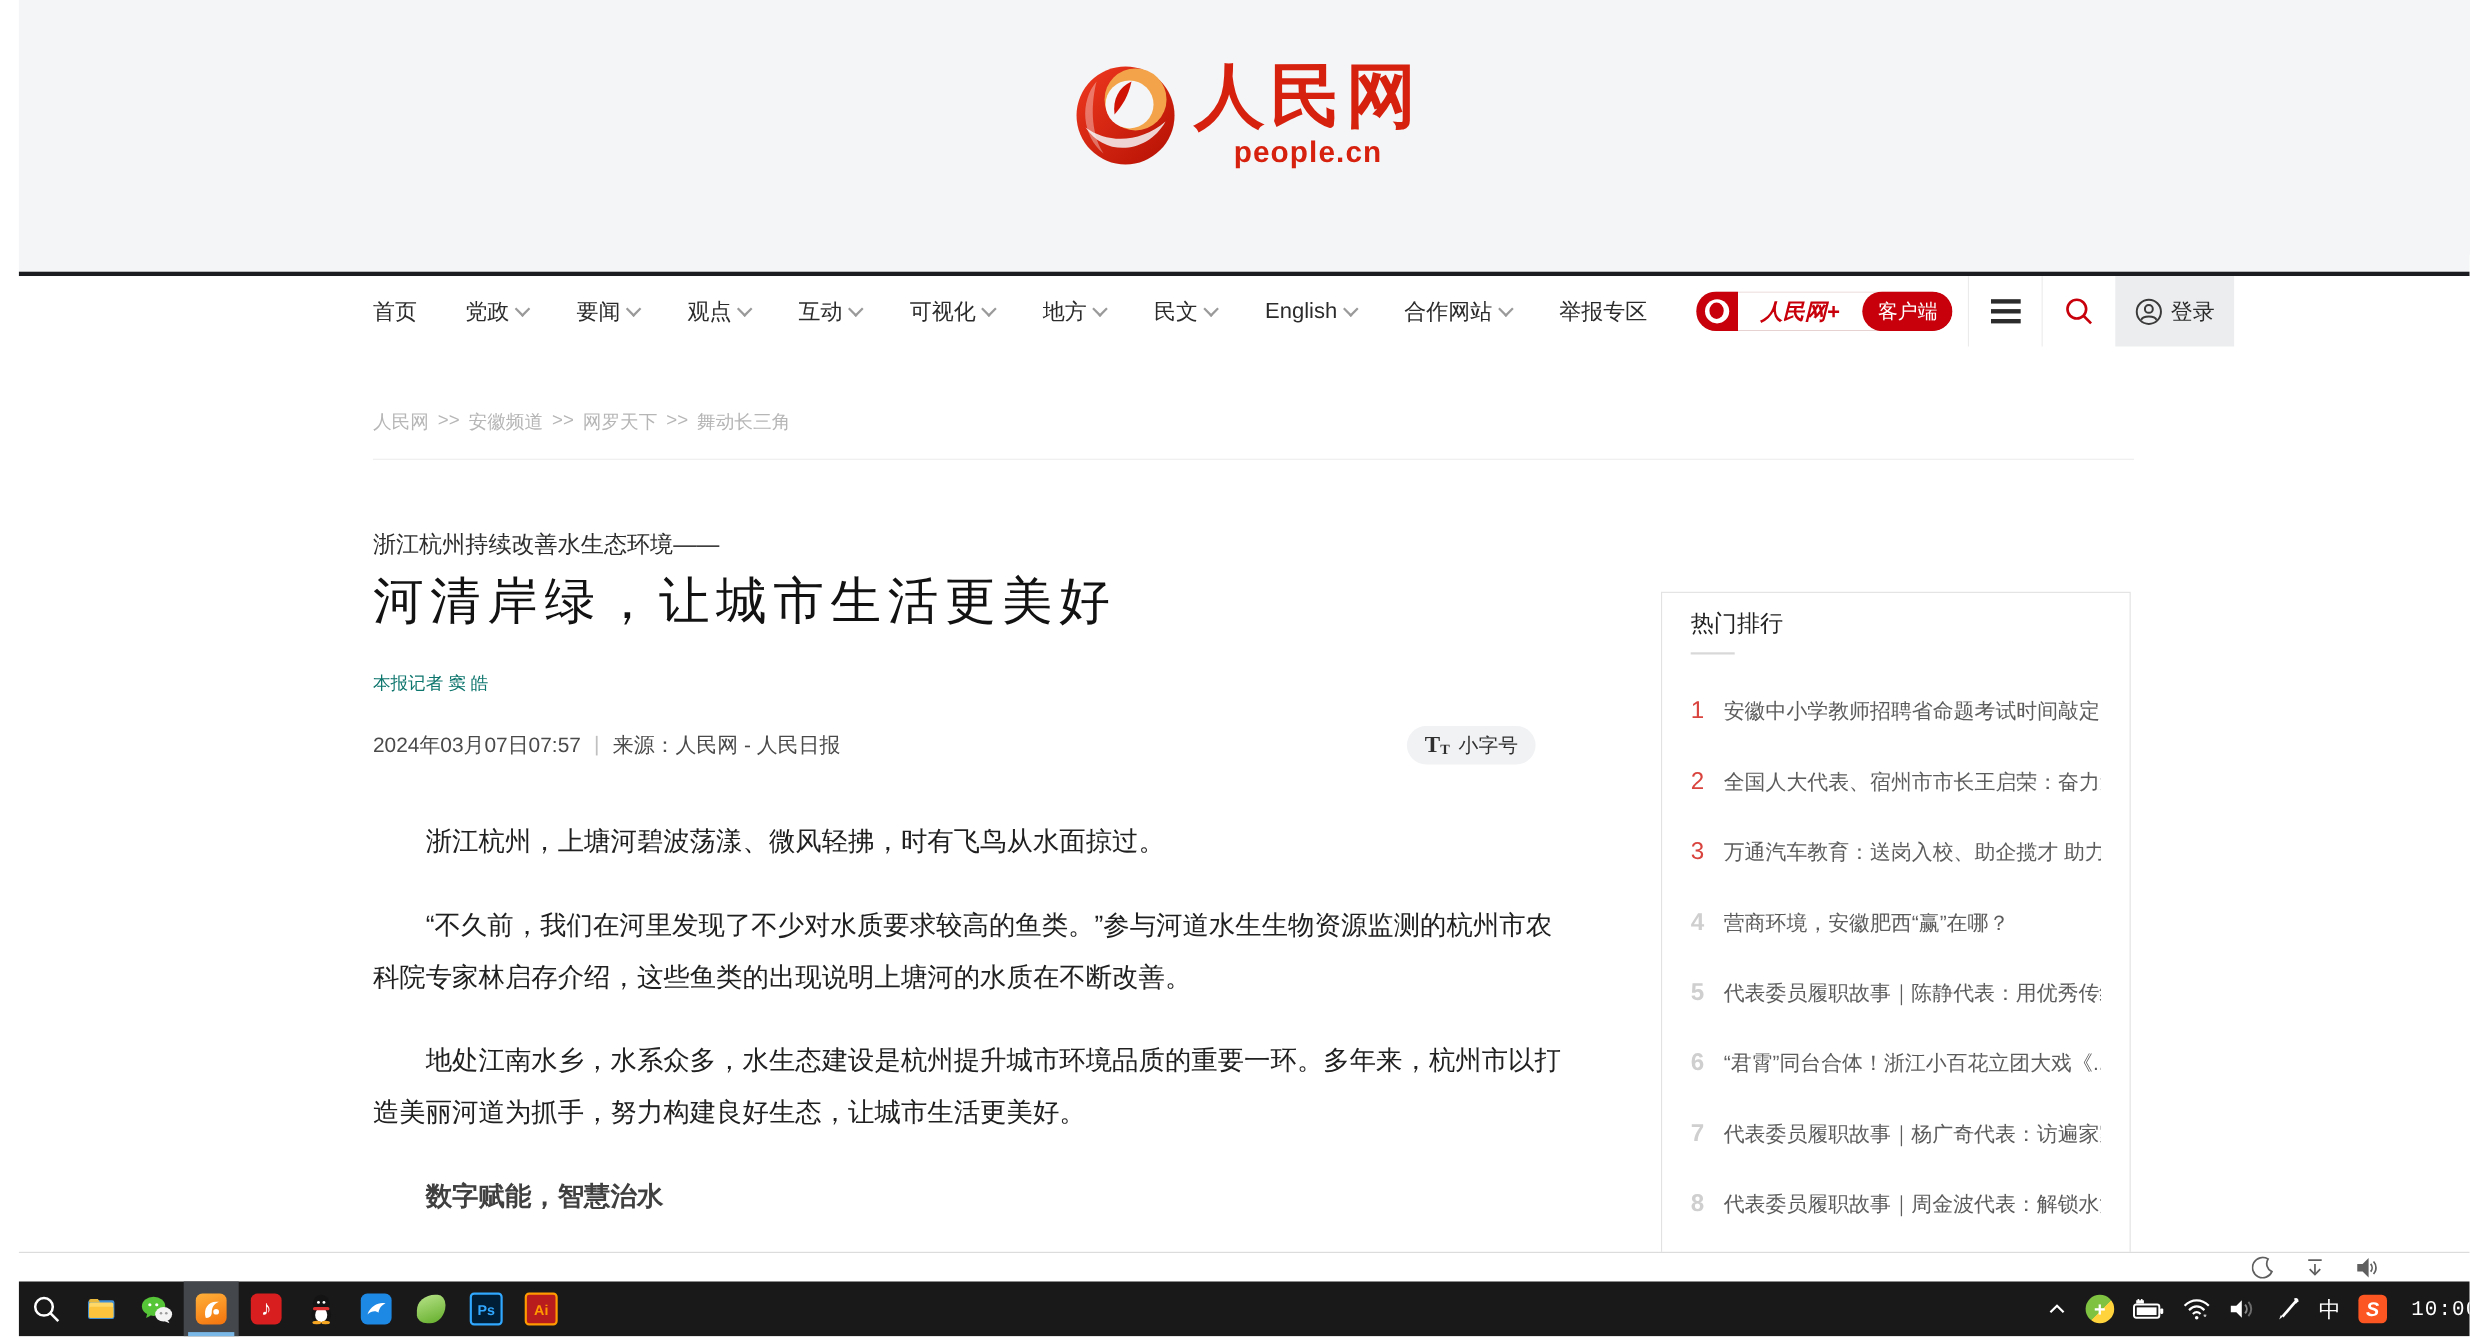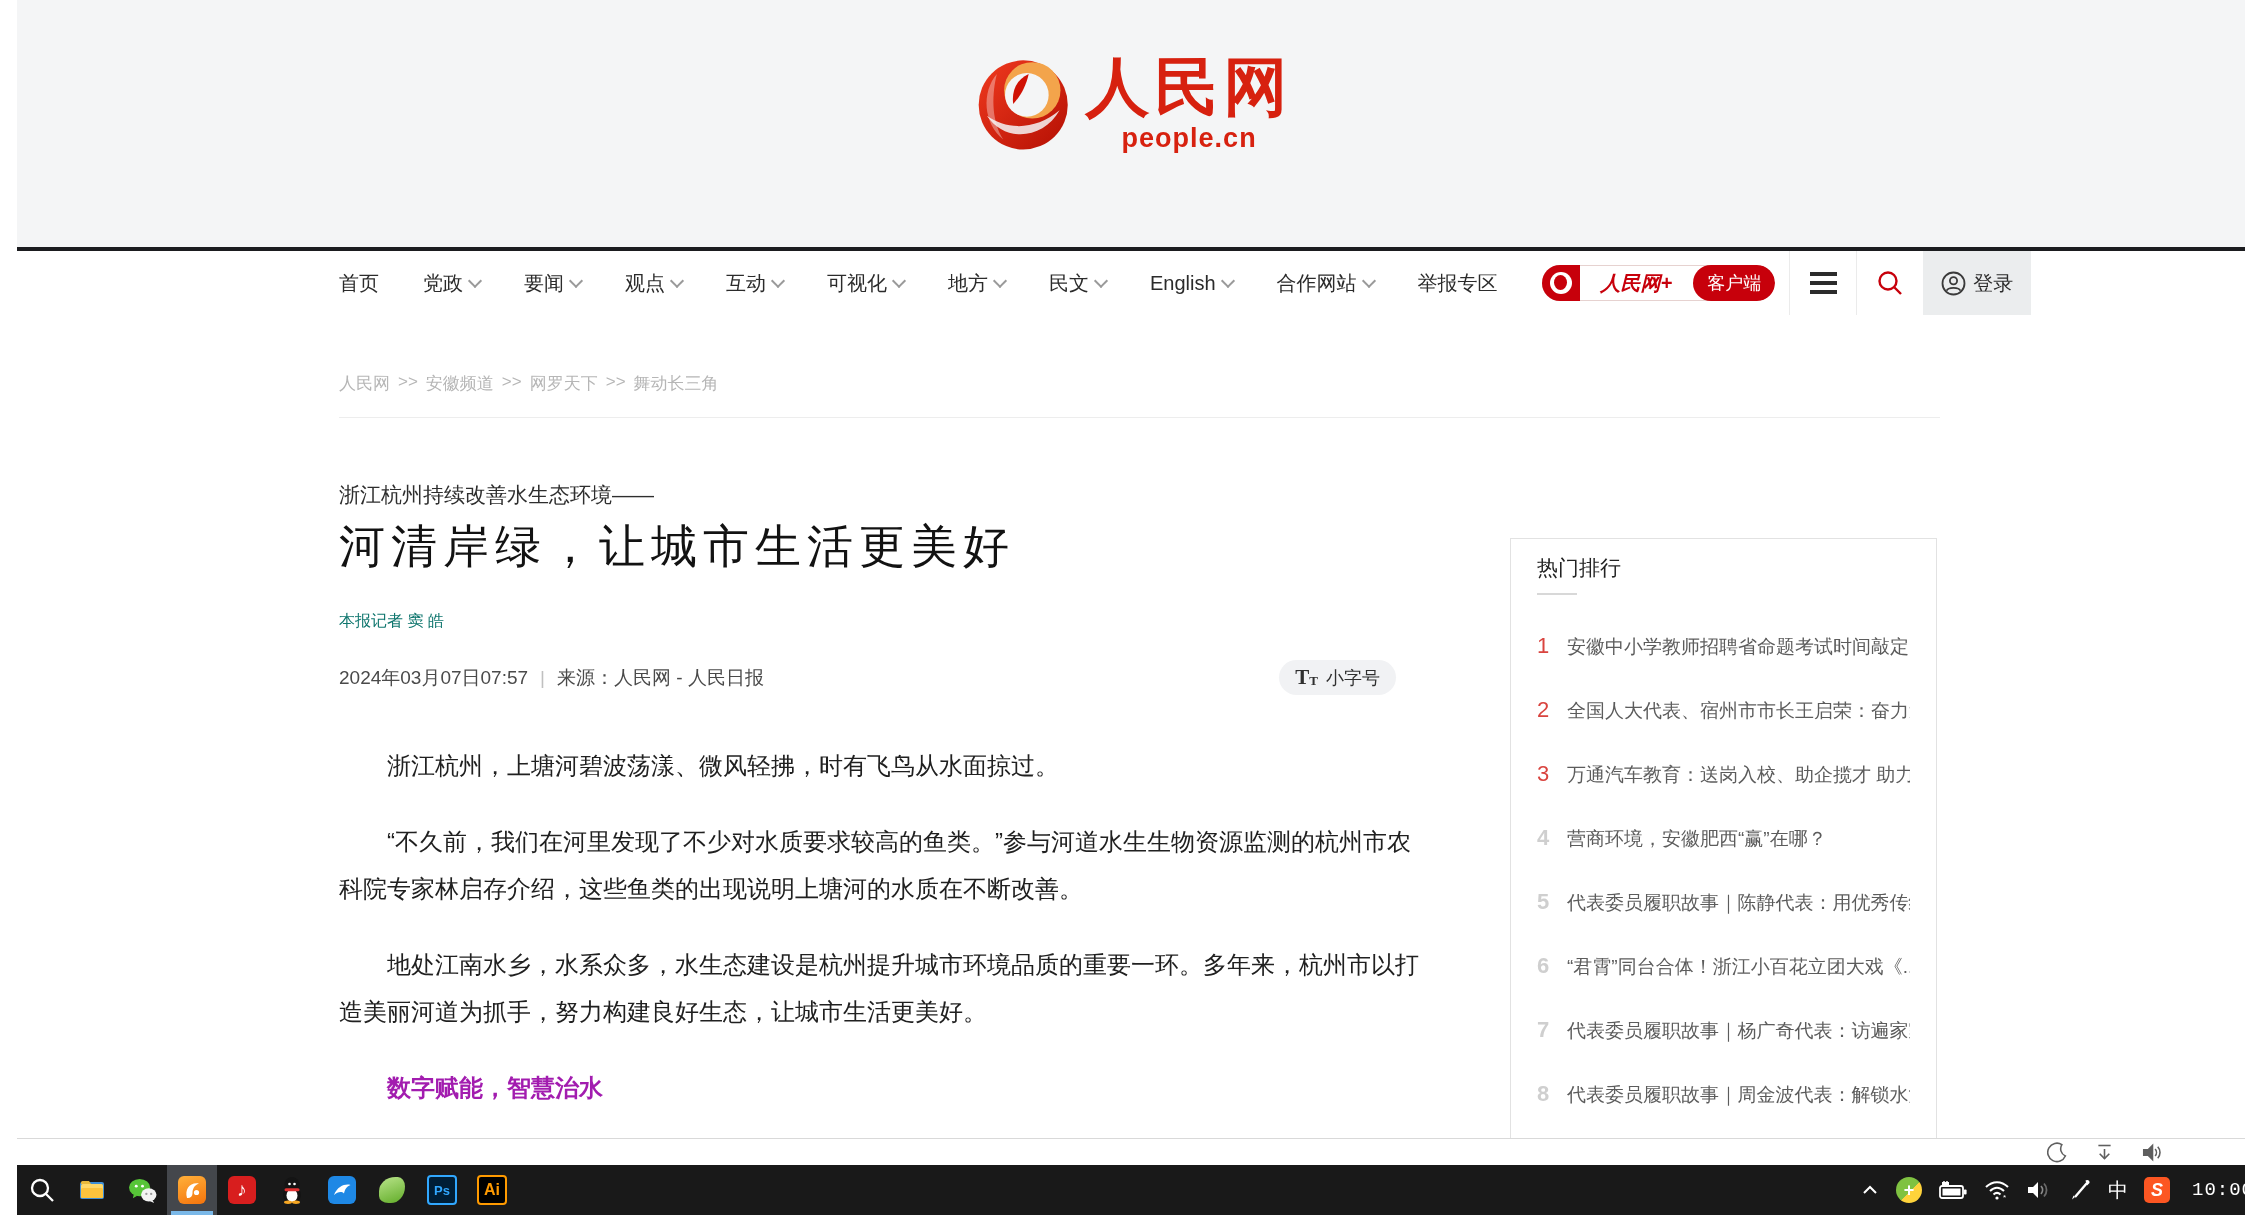--- a/index.html
+++ b/index.html
@@ -49,21 +49,21 @@
   .meta-row{position:absolute;left:322px;top:660px;width:1057px;display:flex;align-items:center;justify-content:space-between;}
   .meta-left{font-size:19px;color:#4a4a4a;display:flex;align-items:center;}
   .meta-sep{color:#c0c0c0;margin:0 12px;}
   .font-pill{display:flex;align-items:center;height:35px;border-radius:18px;background:#f1f2f4;padding:0 16px;gap:8px;cursor:pointer;}
   .tt{display:flex;align-items:flex-start;color:#2f2f2f;font-family:"Liberation Serif","DejaVu Serif",serif;}
   .tt .t1{font-size:21px;font-weight:bold;line-height:21px;}
   .tt .t2{font-size:13px;font-weight:bold;line-height:13px;margin-top:7px;}
   .font-pill-label{font-size:18px;color:#2f2f2f;}
   .article-body{position:absolute;left:322px;top:742px;width:1080px;}
   .article-body p{font-size:24px;line-height:47px;color:#202020;text-indent:2em;margin:0 0 29px 0;}
-  .article-body p.subhead{font-weight:bold;color:#a21caf;}
+  .article-body p.subhead{font-weight:bold;color:#404040;}
 
   
   .sidebar{position:absolute;left:1493px;top:538px;width:427px;height:610px;border:1px solid #e2e2e2;
            background:#fff;box-sizing:border-box;padding:16px 26px 0 26px;overflow:hidden;z-index:1;}
   .sb-title{font-size:21px;color:#222;line-height:26px;}
   .sb-underline{width:40px;height:2px;background:#d8d8d8;margin-top:12px;}
   .sb-list{list-style:none;margin:0;padding:0;}
   .sb-list li{display:flex;align-items:baseline;margin-top:38px;height:26px;white-space:nowrap;overflow:hidden;cursor:pointer;}
   .rank{width:30px;flex:0 0 30px;font-size:22px;color:#cfcfcf;font-weight:bold;}
   .rank.hot{color:#d9443f;font-weight:normal;}
@@ -82,21 +82,21 @@
   .taskbar{position:absolute;left:0;top:1165px;width:2245px;height:50px;background:#191919;z-index:3;display:flex;align-items:center;}
   .tb-left{display:flex;height:50px;}
   .tb-slot{width:50px;height:50px;display:flex;align-items:center;justify-content:center;position:relative;cursor:pointer;}
   .tb-slot.active{background:#44474c;}
   .tb-slot.active:after{content:"";position:absolute;left:4px;right:4px;bottom:0;height:4px;background:#7ab8e8;}
   .sq{width:28px;height:28px;border-radius:6px;display:flex;align-items:center;justify-content:center;font-weight:bold;}
   .uc-sq{background:linear-gradient(160deg,#ffb03a,#f4730c);}
   .netease-sq{background:#d81e1e;color:#fff;font-size:19px;}
   .thunder-sq{background:#1e88e5;}
   .ps-sq{background:#001e36;border:2px solid #31a8ff;color:#31a8ff;font-size:13px;width:26px;height:26px;border-radius:4px;}
-  .ai-sq{background:#000000;border:2px solid #ff9a00;color:#ff9a00;font-size:16px;width:26px;height:26px;border-radius:4px;}
+  .ai-sq{background:#b91c1c;border:2px solid #ff9a00;color:#ff9a00;font-size:13px;width:26px;height:26px;border-radius:4px;}
   .sogou-sq{background:#fc5622;color:#fff;font-size:18px;font-style:italic;width:26px;height:26px;border-radius:5px;}
   .cdr-shape{width:26px;height:26px;background:linear-gradient(160deg,#b9e48a,#61ac28);border-radius:70% 30% 60% 40% / 60% 40% 70% 30%;}
   .s360{width:26px;height:26px;border-radius:50%;background:linear-gradient(135deg,#7fc241 0 55%,#ffd33b 55% 100%);
         display:flex;align-items:center;justify-content:center;color:#fff;font-size:18px;font-weight:bold;line-height:18px;}
   .tb-right{position:absolute;right:8px;top:0;height:50px;display:flex;align-items:center;gap:16px;}
   .ime{color:#fff;font-size:20px;cursor:pointer;}
   .clock{color:#fff;font-size:19px;margin-left:6px;cursor:pointer;letter-spacing:1px;font-family:Liberation Mono, monospace;}
   svg{display:block;}
 </style>
 </head>

